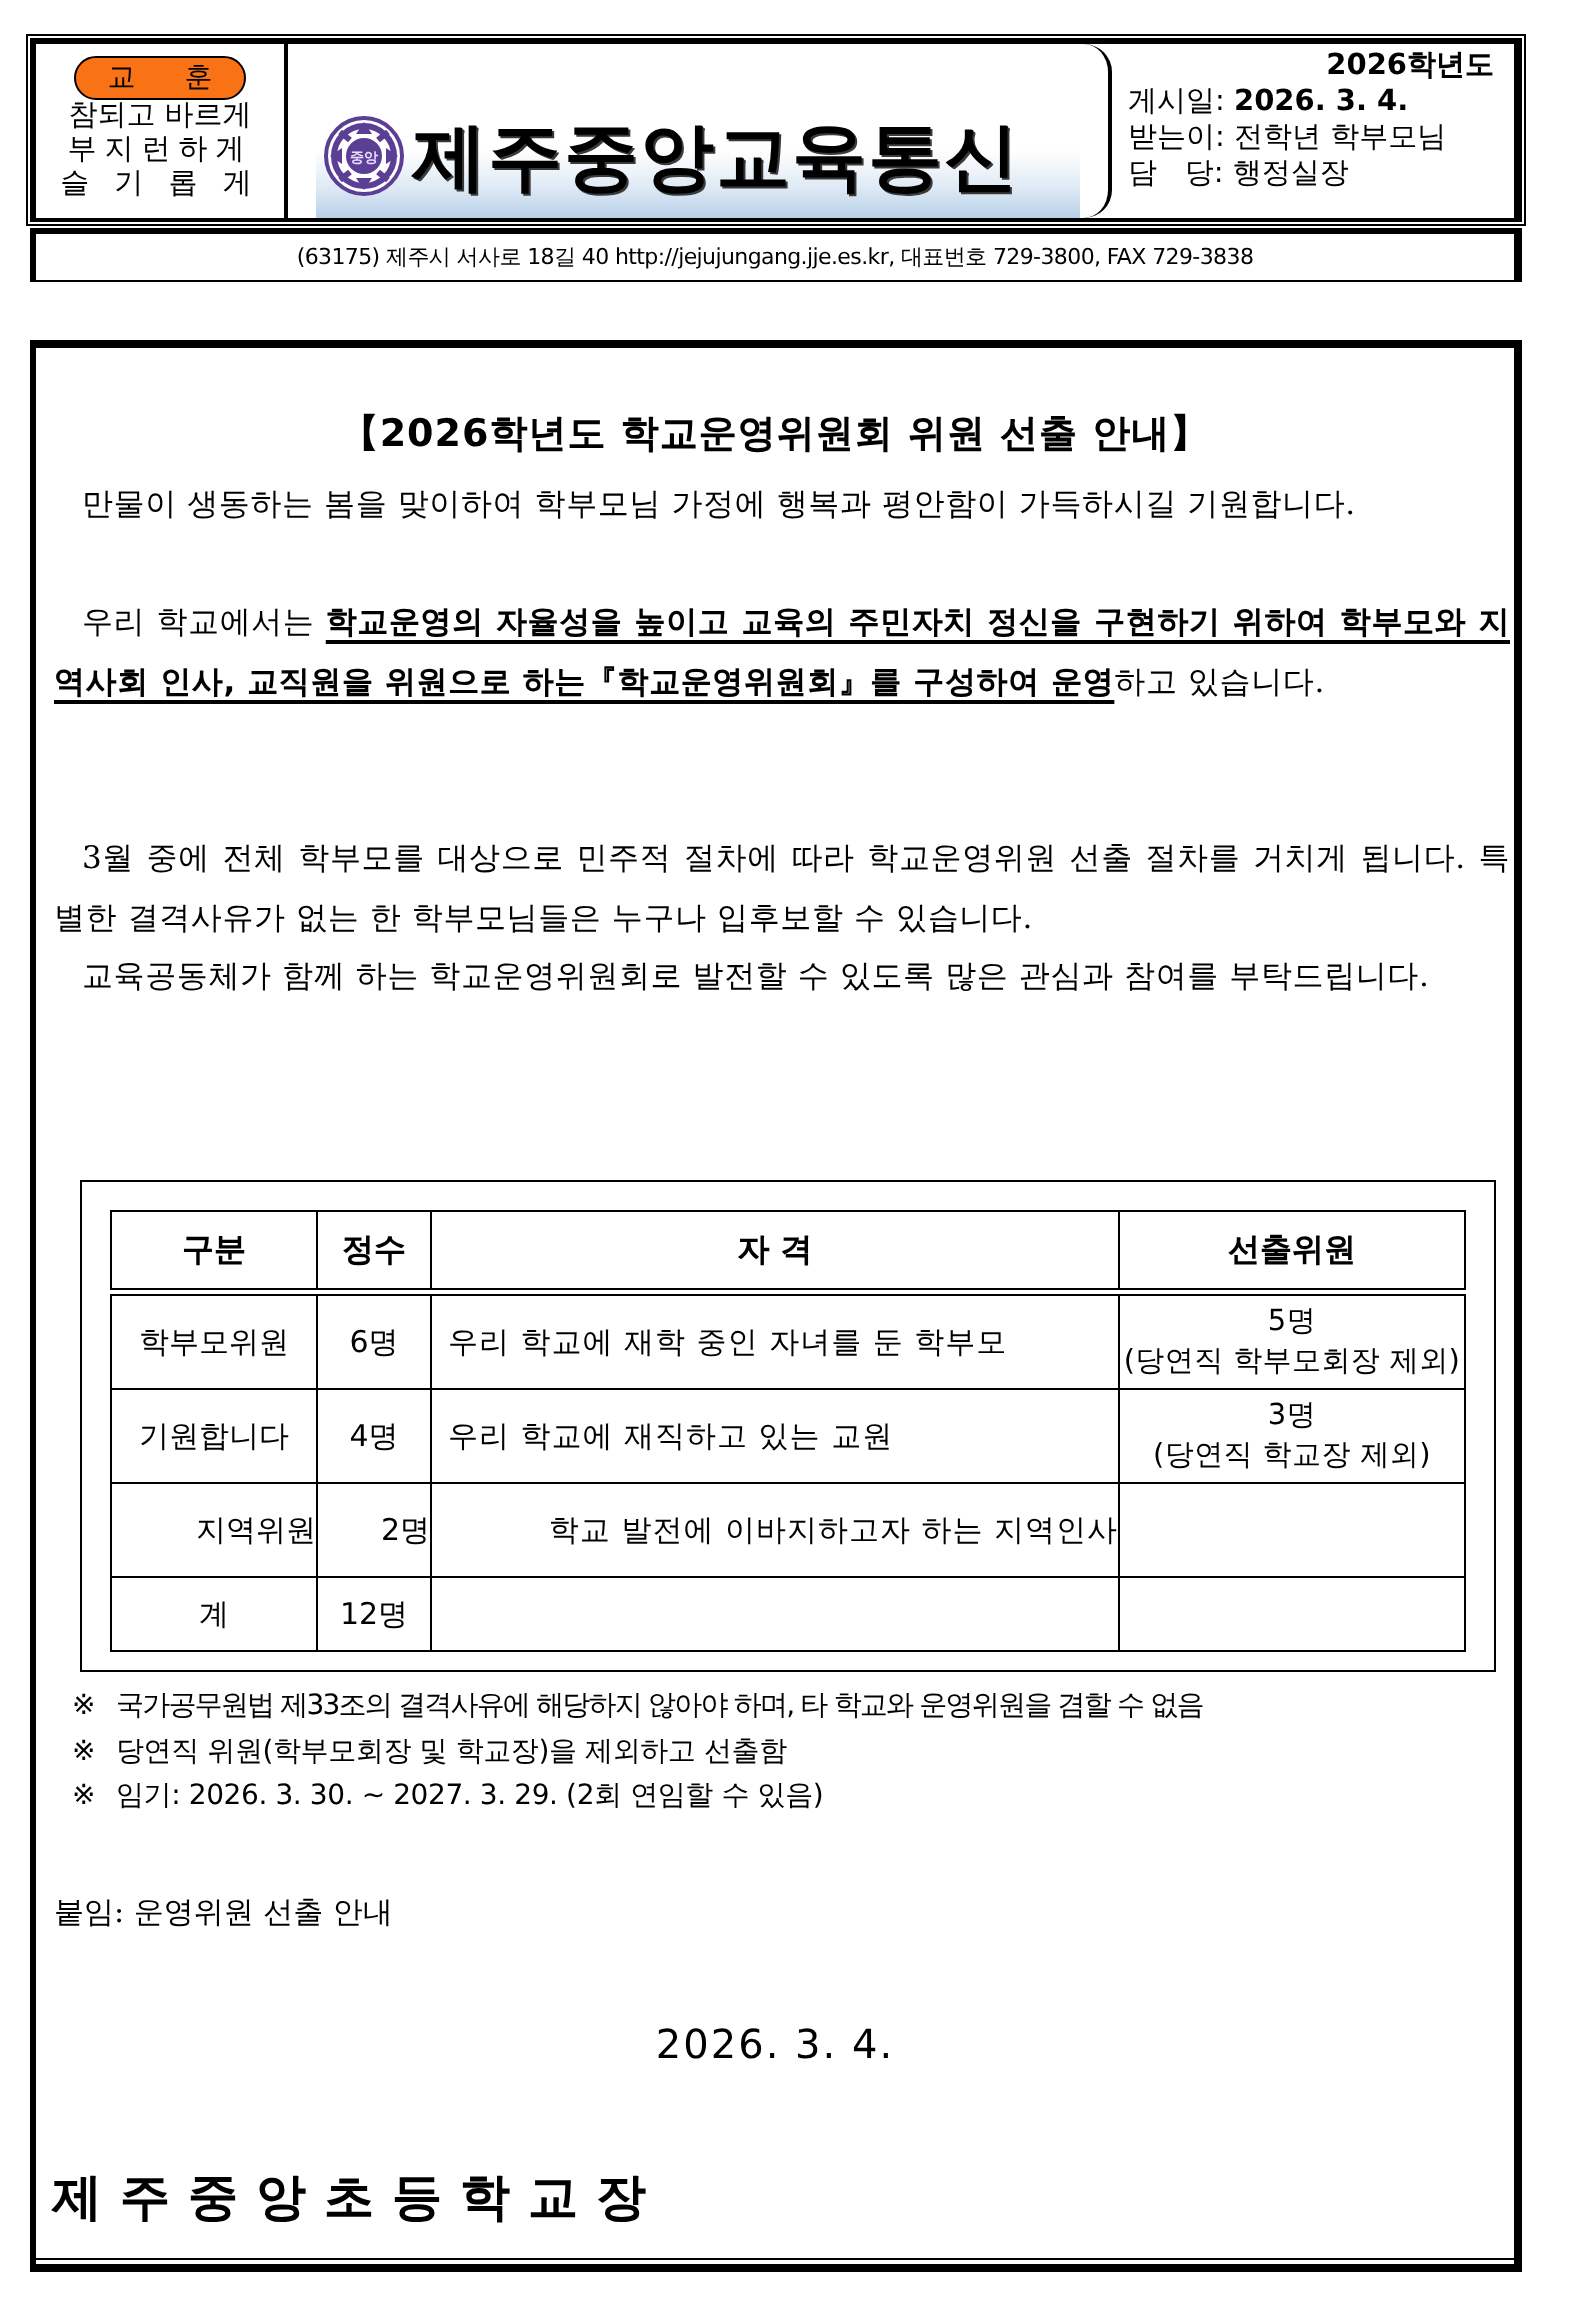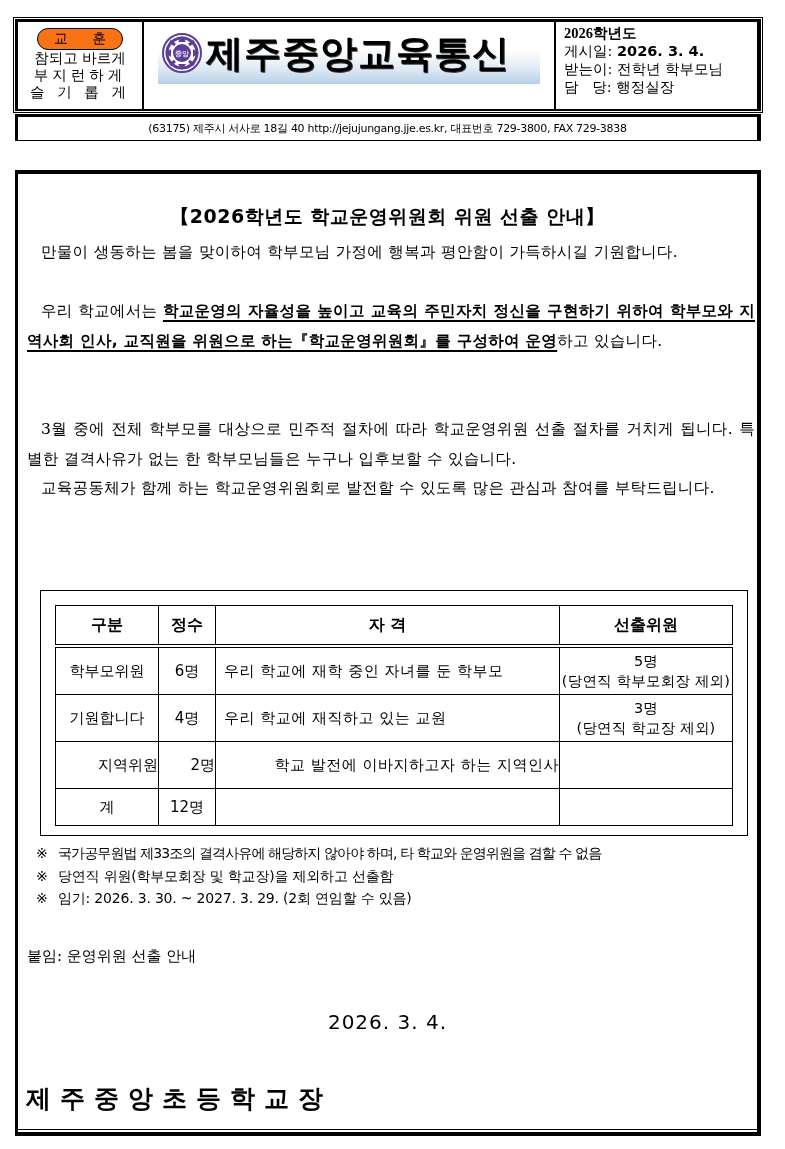--- a/index.html
+++ b/index.html
@@ -18,31 +18,31 @@
     display: flex; flex-direction: column; align-items: center; padding-top: 6px;
   }
   .motto-badge {
     width: 86px; height: 22px; border-radius: 11px; border: 1px solid #000;
     background: #f97316; display: flex; align-items: center; justify-content: center;
     font-size: 14px; letter-spacing: 10px; padding-left: 10px; box-sizing: border-box;
   }
   .motto-line { font-size: 14.5px; line-height: 17px; text-align: center; white-space: nowrap; }
   .motto-line.spaced { letter-spacing: 4px; }
 
-  .banner { flex: 1; display: flex; align-items: flex-start; justify-content: flex-start; padding-left: 14px; box-sizing: border-box; border-right: 2px solid #000; }
+  .banner { flex: 1; display: flex; align-items: flex-end; justify-content: flex-start; padding-left: 14px; box-sizing: border-box; border-right: 2px solid #000; border-radius: 14px; }
   .banner-inner {
     display: flex; align-items: center; height: 62px; width: 382px;
     background: linear-gradient(180deg, #ffffff 0%, #ffffff 45%, #dfeaf5 75%, #b8d0e8 100%);
     padding-left: 4px; box-sizing: border-box;
   }
   .logo { width: 40px; height: 40px; flex: 0 0 40px; }
   .banner-title { font-family: "DejaVu Sans", sans-serif; font-weight: bold; font-size: 37px; letter-spacing: 1px; margin-left: 4px; line-height: 1; text-shadow: 1px 1px 0 #3a3a3a; }
 
   .info { width: 201px; box-sizing: border-box; padding: 2px 0 0 8px; font-size: 14.5px; line-height: 18px; }
-  .info .year { text-align: left; font-weight: bold; padding-right: 10px; font-family: Liberation Serif, serif; }
+  .info .year { text-align: right; font-weight: bold; padding-right: 10px; }
   .info .row b { font-weight: bold; }
 
   .address {
     position: absolute; left: 15px; top: 114px; width: 746px; height: 27px;
     border-left: 3px solid #000; border-right: 4px solid #000; border-top: 3px solid #000; border-bottom: 1px solid #000;
     box-sizing: border-box; display: flex; align-items: center; justify-content: center;
     font-size: 11px; letter-spacing: -0.3px;
   }
 
   

